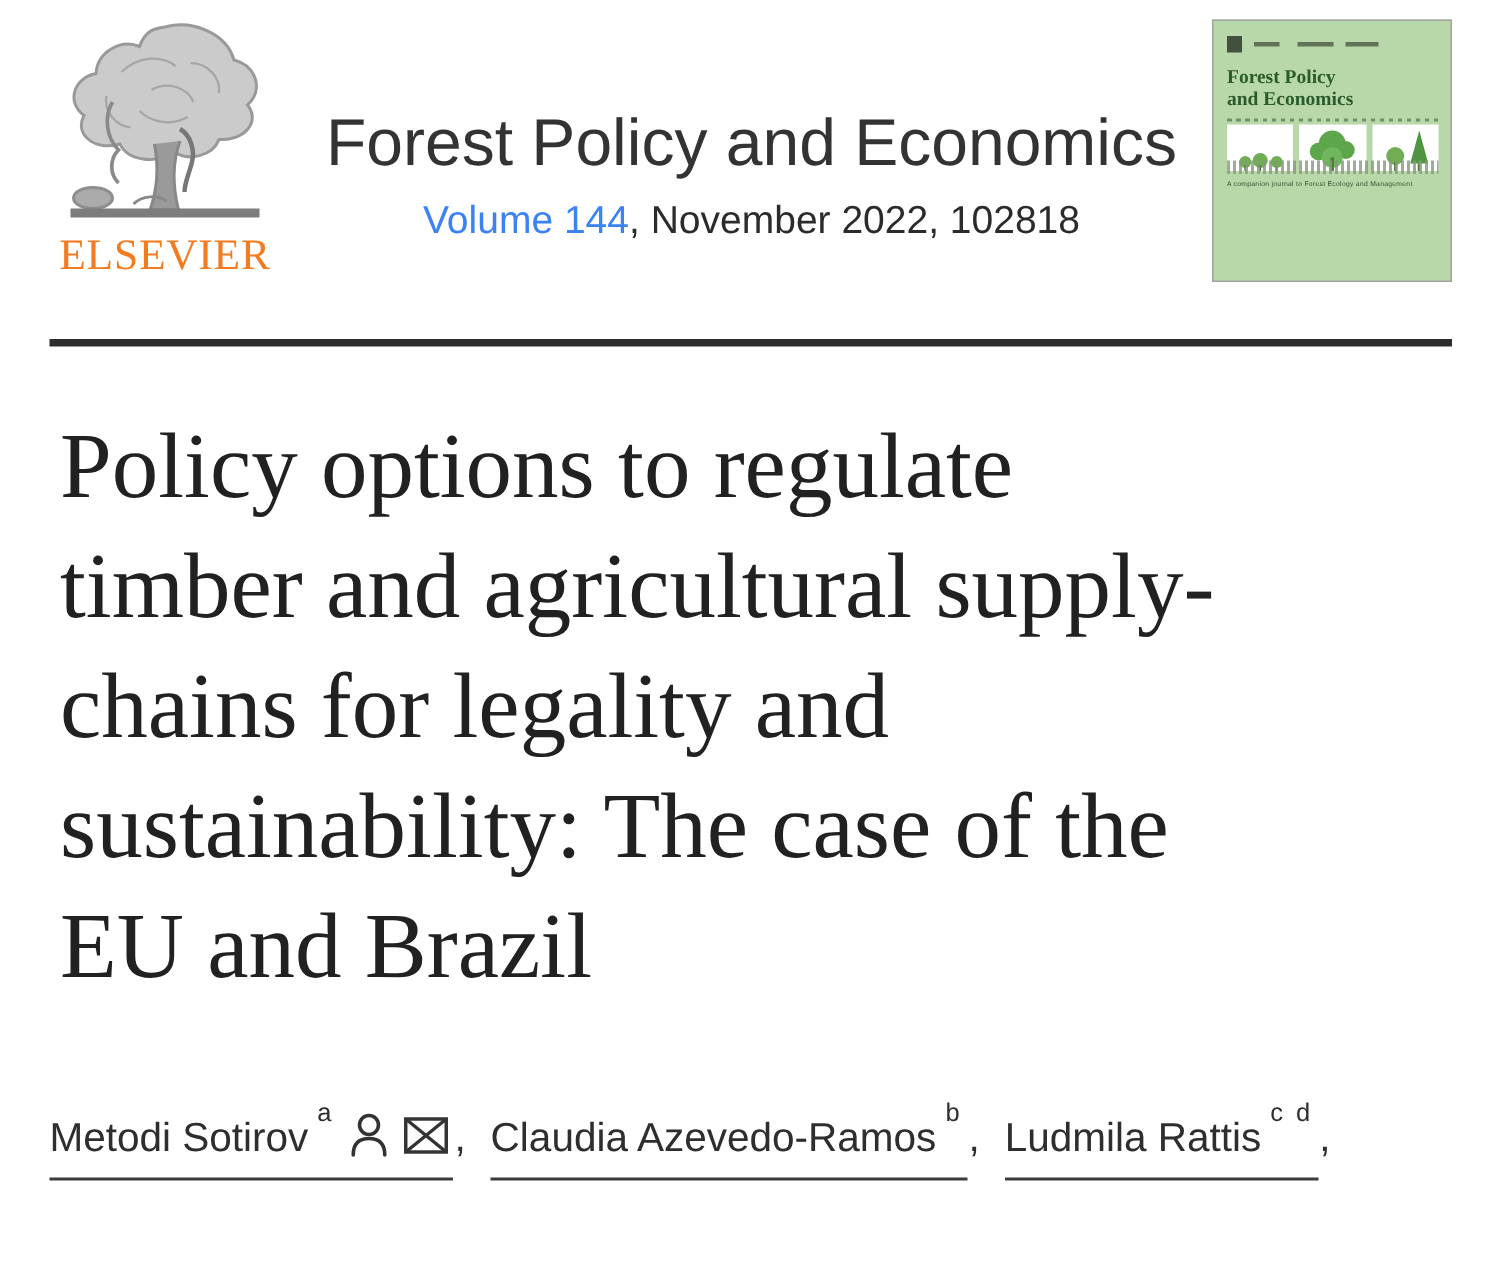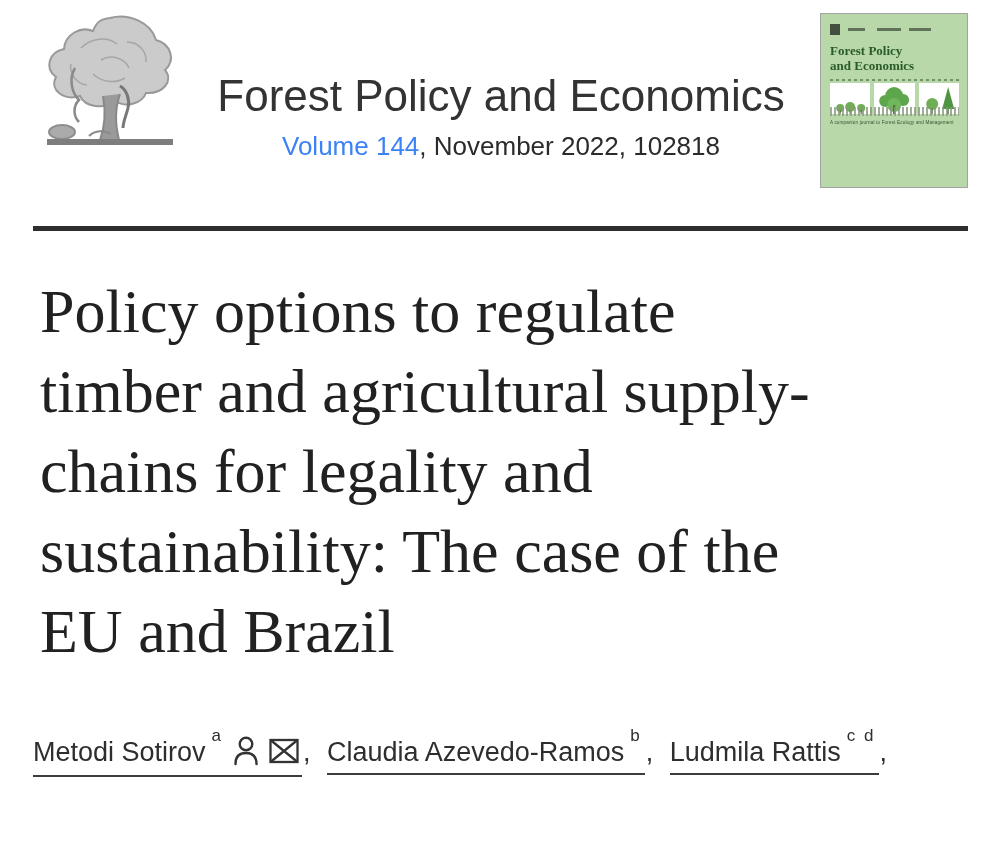--- a/index.html
+++ b/index.html
@@ -19,21 +19,21 @@
   .center-head { position:absolute; left:190px; top:70px; width:622px; text-align:center; }
   .journal-title {
     font-size:44px; color:#333333; font-weight:400; line-height:1.2;
     cursor:pointer;
   }
   .volume-line { margin-top:8px; font-size:26px; color:#2b2b2b; }
   .volume-link { color:#3b82f6; cursor:pointer; text-decoration:none; }
 
   
   .cover {
-    position:absolute; right:32px; top:13px; width:148px; height:175px;
+    position:absolute; right:32px; top:13px; width:160px; height:175px;
     background:#b9d8a9; border:1px solid #a3a3a3; cursor:pointer; overflow:hidden;
   }
   .cover-meta { display:flex; align-items:center; gap:8px; margin:10px 8px 0 9px; }
   .c-emblem { width:10px; height:11px; background:#44503f; flex:0 0 auto; }
   .c-dash { height:3px; background:#44503f; opacity:.75; }
   .c-dash.w1 { width:17px; } .c-dash.w2 { width:24px; margin-left:4px; } .c-dash.w3 { width:22px; }
   .cover-title {
     margin:9px 0 0 9px; font-family:"Liberation Serif", serif; font-weight:700;
     color:#2a5b2a; font-size:13px; line-height:1.12; white-space:pre-line;
   }
@@ -58,21 +58,21 @@
 
   
   .article-title {
     position:absolute; left:40px; top:271px; width:945px;
     font-family:"Liberation Serif", serif; font-weight:400;
     font-size:62px; line-height:80px; color:#212121; white-space:pre-line;
   }
 
   
   .authors { position:absolute; left:33px; top:730px; width:945px; font-size:27px; color:#2e2e2e; }
-  .author-row { line-height:32px; margin-bottom:16px; white-space:nowrap; }
+  .author-row { line-height:43px; margin-bottom:16px; white-space:nowrap; }
   .author-link {
     display:inline-block; border-bottom:2.5px solid #3c3c3c;
     padding:0 3px 5px 0; cursor:pointer;
   }
   .a-sup { font-size:17px; position:relative; top:-10px; margin-left:6px; letter-spacing:2px; }
   .sep { margin:0 9px 0 1px; }
   .icon { vertical-align:middle; position:relative; top:-3px; margin-left:9px; cursor:pointer; }
 </style>
 </head>
 <body>
@@ -85,20 +85,21 @@
         <path d="M75,10 C93,5 116,14 121,32 C136,36 141,52 130,62 C139,73 128,86 111,85 C107,96 90,100 81,93 C69,102 50,99 45,88 C29,93 14,82 21,69 C9,60 14,44 29,41 C30,26 46,18 58,23 C62,12 68,11 75,10 Z" fill="#c6c6c6" opacity="0.9"></path>
         <path d="M46,40 C56,30 72,28 82,36 M92,34 C104,34 112,44 111,54 M36,56 C34,66 42,76 52,77 M66,52 C76,46 90,50 94,60 M58,66 C66,74 80,76 90,70" opacity="0.6" stroke-width="1.5"></path>
         <path d="M68,88 C71,104 70,118 65,132 L84,132 C80,116 80,100 85,86" fill="#9a9a9a" stroke="#888888"></path>
         <path d="M85,78 C92,82 95,92 93,100 C91,108 88,114 88,120" stroke="#777777" stroke-width="3"></path>
         <path d="M40,60 C34,70 36,84 44,92 C38,98 38,108 44,114" stroke="#8a8a8a" stroke-width="2.5"></path>
         <ellipse cx="27" cy="124" rx="13" ry="7" fill="#ababab" stroke="#8e8e8e"></ellipse>
         <path d="M54,128 C60,122 70,122 76,126" stroke="#8a8a8a"></path>
         <path d="M12,134 L138,134" stroke="#7d7d7d" stroke-width="6"></path>
       </g>
     </svg>
+    <span class="logo-word">ELSEVIER</span>
   </div>
 
   <div class="center-head">
     <div class="journal-title">Forest Policy and Economics</div>
     <div class="volume-line"><span class="volume-link">Volume 144</span><span>, November 2022, 102818</span></div>
   </div>
 
   <div class="cover">
     <div class="cover-meta">
       <span class="c-emblem"></span>

